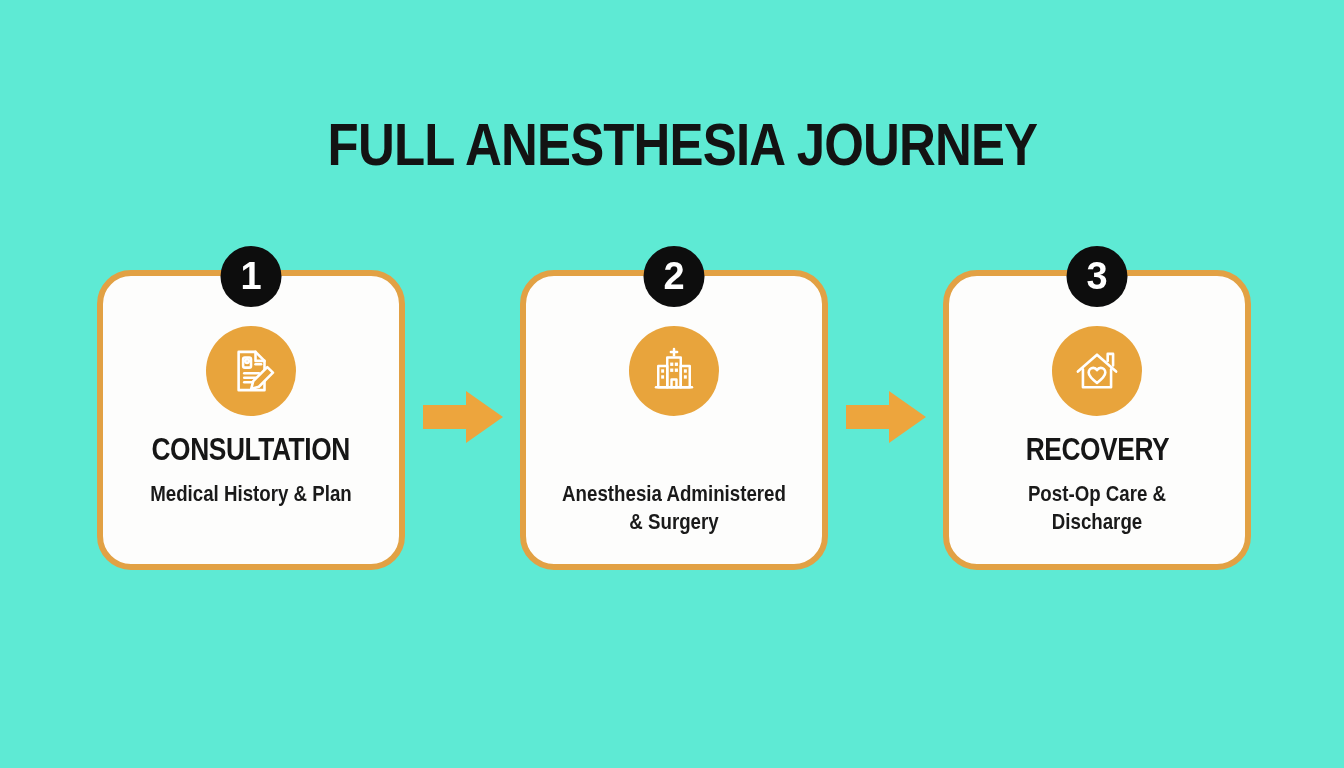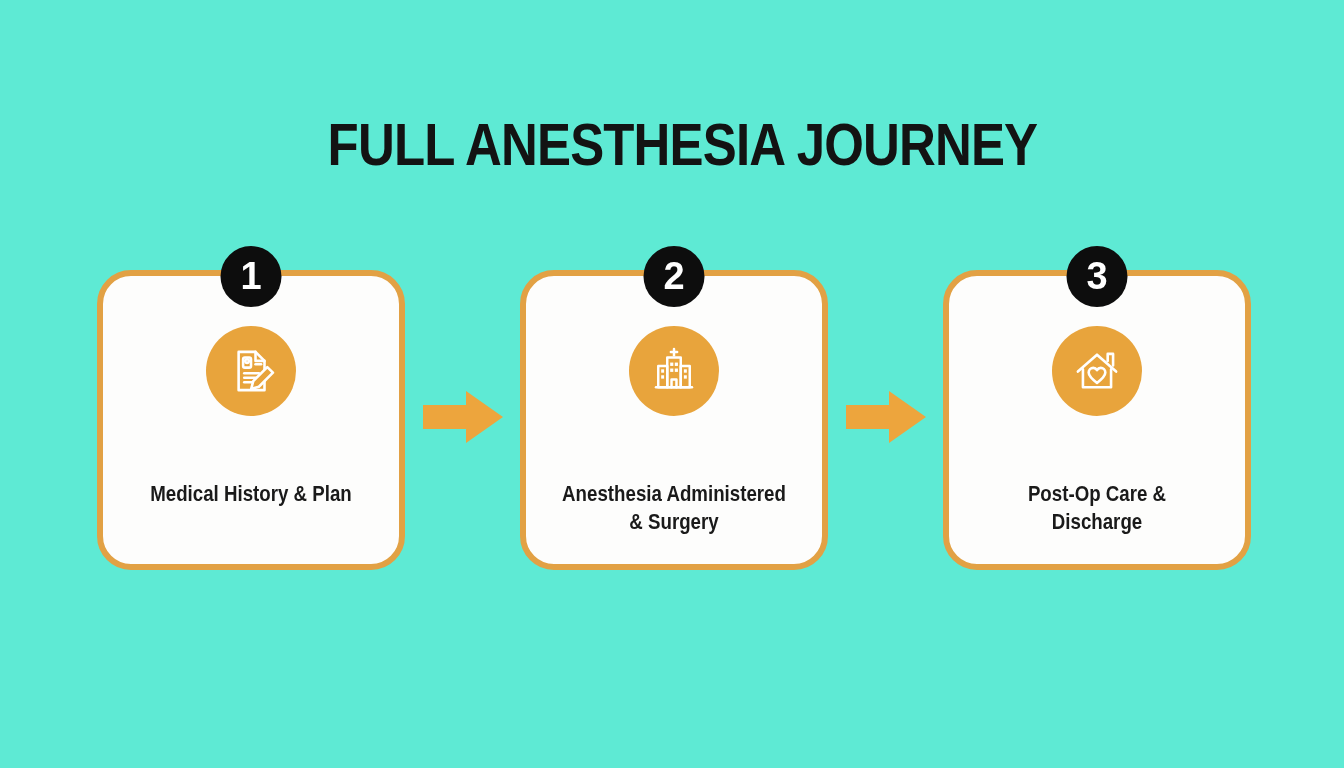--- a/index.html
+++ b/index.html
@@ -81,20 +81,23 @@
         <path d="M28 7 v8 h8"></path>
         <rect x="17" y="12" width="7" height="9" rx="1.5"></rect>
         <circle cx="20.5" cy="15.2" r="1.6"></circle>
         <path d="M28 18 h5"></path>
         <path d="M18 26 h13"></path>
         <path d="M18 30 h13"></path>
         <path d="M18 34 h8"></path>
         <path d="M38.5 20.5 l5 5 -12.5 12.5 -6.8 1.8 1.8 -6.8 Z" fill="#e8a43c"></path>
       </svg>
     </div>
+    <div class="step-title">
+      <span class="condensed">CONSULTATION</span>
+    </div>
     <div class="step-subtitle">
       <span>Medical History &amp; Plan</span>
       <span></span>
     </div>
   </div>
 
   <div class="flow-arrow arrow-1">
     <svg viewBox="0 0 80 56" width="80" height="56">
       <polygon points="0,16 43,16 43,2 80,28 43,54 43,40 0,40" fill="#eda53d"></polygon>
     </svg>
@@ -140,19 +143,22 @@
       <span>3</span>
     </div>
     <div class="icon-circle">
       <svg viewBox="0 0 48 48" width="54" height="54" fill="none" stroke="#ffffff" stroke-width="2.3" stroke-linecap="round" stroke-linejoin="round">
         <path d="M33.5 15 V8.8 h4.8 V19"></path>
         <path d="M7 24.5 L24 9.5 L41 24.5"></path>
         <path d="M11.5 22.5 V38.5 h25 V22.5"></path>
         <path d="M24 34.6 C19.8 31.4 16.6 28.6 16.6 25.4 C16.6 23 18.5 21.2 20.7 21.2 C22.1 21.2 23.3 22 24 23.2 C24.7 22 25.9 21.2 27.3 21.2 C29.5 21.2 31.4 23 31.4 25.4 C31.4 28.6 28.2 31.4 24 34.6 Z"></path>
       </svg>
     </div>
+    <div class="step-title">
+      <span class="condensed">RECOVERY</span>
+    </div>
     <div class="step-subtitle">
       <span>Post-Op Care &amp;</span>
       <span>Discharge</span>
     </div>
   </div>
 
 </div>
 
 </body></html>

